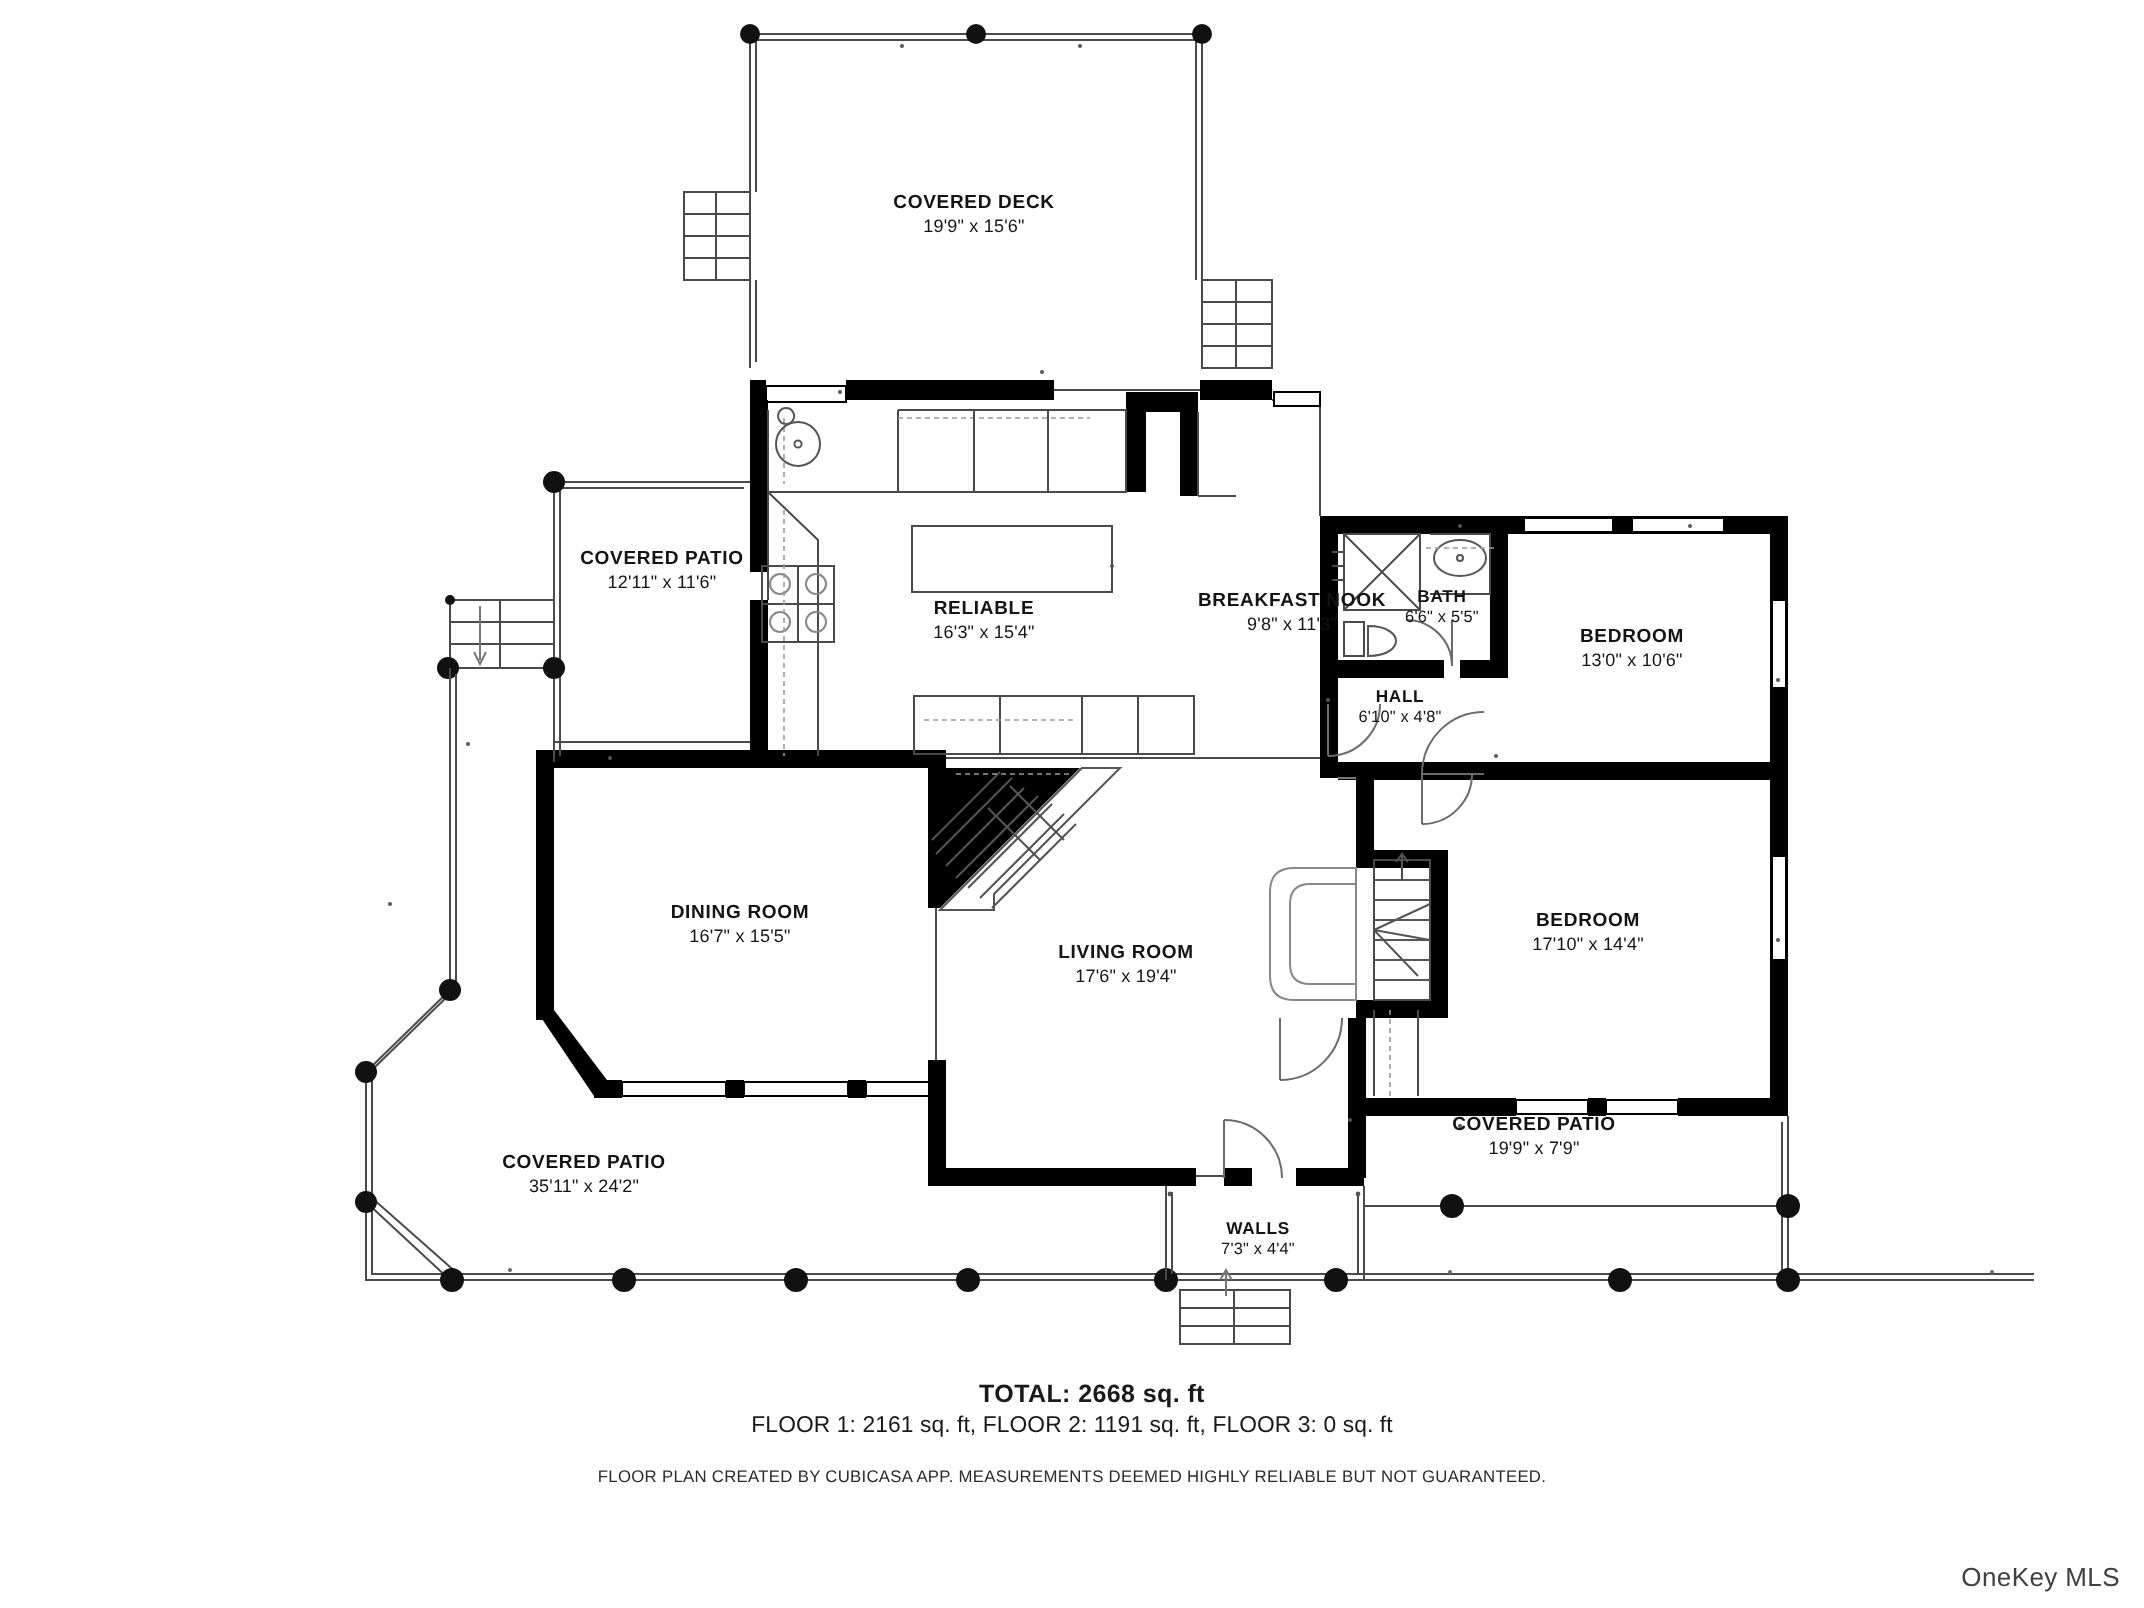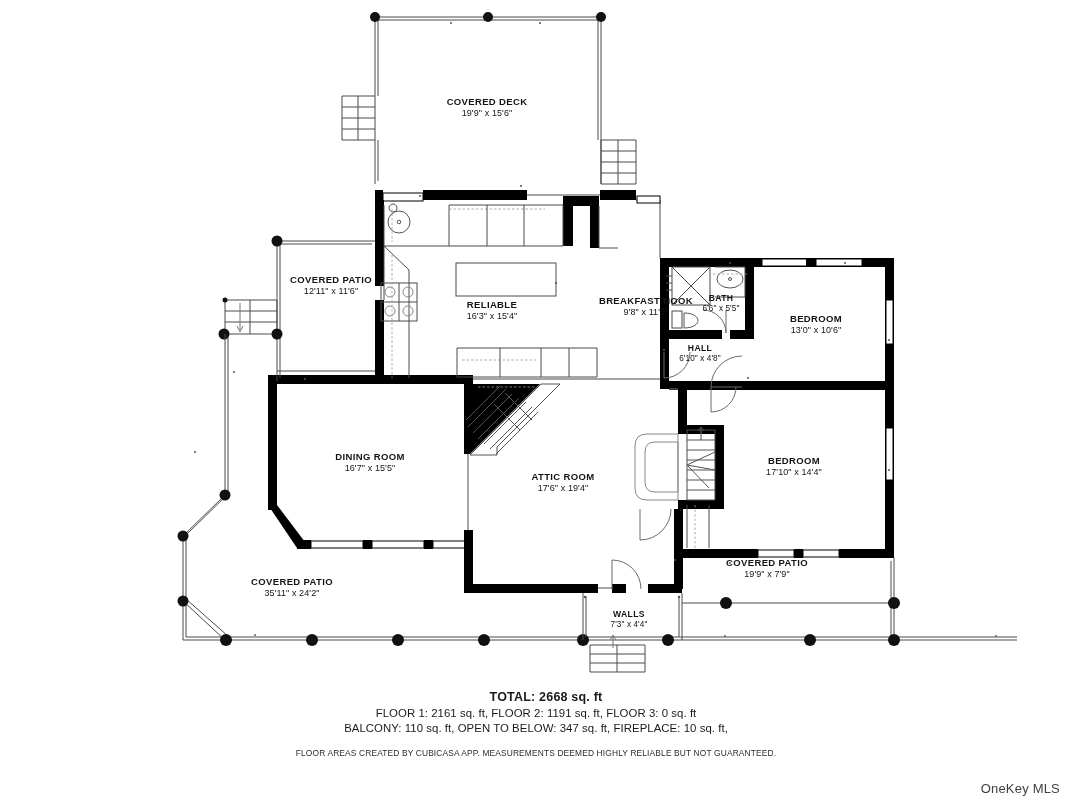--- a/index.html
+++ b/index.html
@@ -435,21 +435,21 @@
     <span class="rl-name">BEDROOM</span>
     <span class="rl-dims">13'0" x 10'6"</span>
   </div>
 
   <div class="room-label" style="left:370px; top:451px;">
     <span class="rl-name">DINING ROOM</span>
     <span class="rl-dims">16'7" x 15'5"</span>
   </div>
 
   <div class="room-label" style="left:563px; top:471px;">
-    <span class="rl-name">ATTIC ROOM</span>
+    <span class="rl-name">LIVING ROOM</span>
     <span class="rl-dims">17'6" x 19'4"</span>
   </div>
 
   <div class="room-label" style="left:794px; top:455px;">
     <span class="rl-name">BEDROOM</span>
     <span class="rl-dims">17'10" x 14'4"</span>
   </div>
 
   <div class="room-label" style="left:292px; top:576px;">
     <span class="rl-name">COVERED PATIO</span>
@@ -462,19 +462,18 @@
   </div>
 
   <div class="room-label small" style="left:629px; top:609px;">
     <span class="rl-name">WALLS</span>
     <span class="rl-dims">7'3" x 4'4"</span>
   </div>
 
   <div id="summary">
     <div class="total">TOTAL: 2668 sq. ft</div>
     <div class="floors">FLOOR 1: 2161 sq. ft, FLOOR 2: 1191 sq. ft, FLOOR 3: 0 sq. ft</div>
-    <div class="excluded-line">BALCONY: 110 sq. ft, OPEN TO BELOW: 347 sq. ft, FIREPLACE: 10 sq. ft,</div>
-    <div class="disclaimer">FLOOR AREAS CREATED BY CUBICASA APP. MEASUREMENTS DEEMED HIGHLY RELIABLE BUT NOT GUARANTEED.</div>
+    <div class="disclaimer">FLOOR PLAN CREATED BY CUBICASA APP. MEASUREMENTS DEEMED HIGHLY RELIABLE BUT NOT GUARANTEED.</div>
   </div>
 
   <div id="watermark">OneKey MLS</div>
 
 </div>
 
 </body></html>

